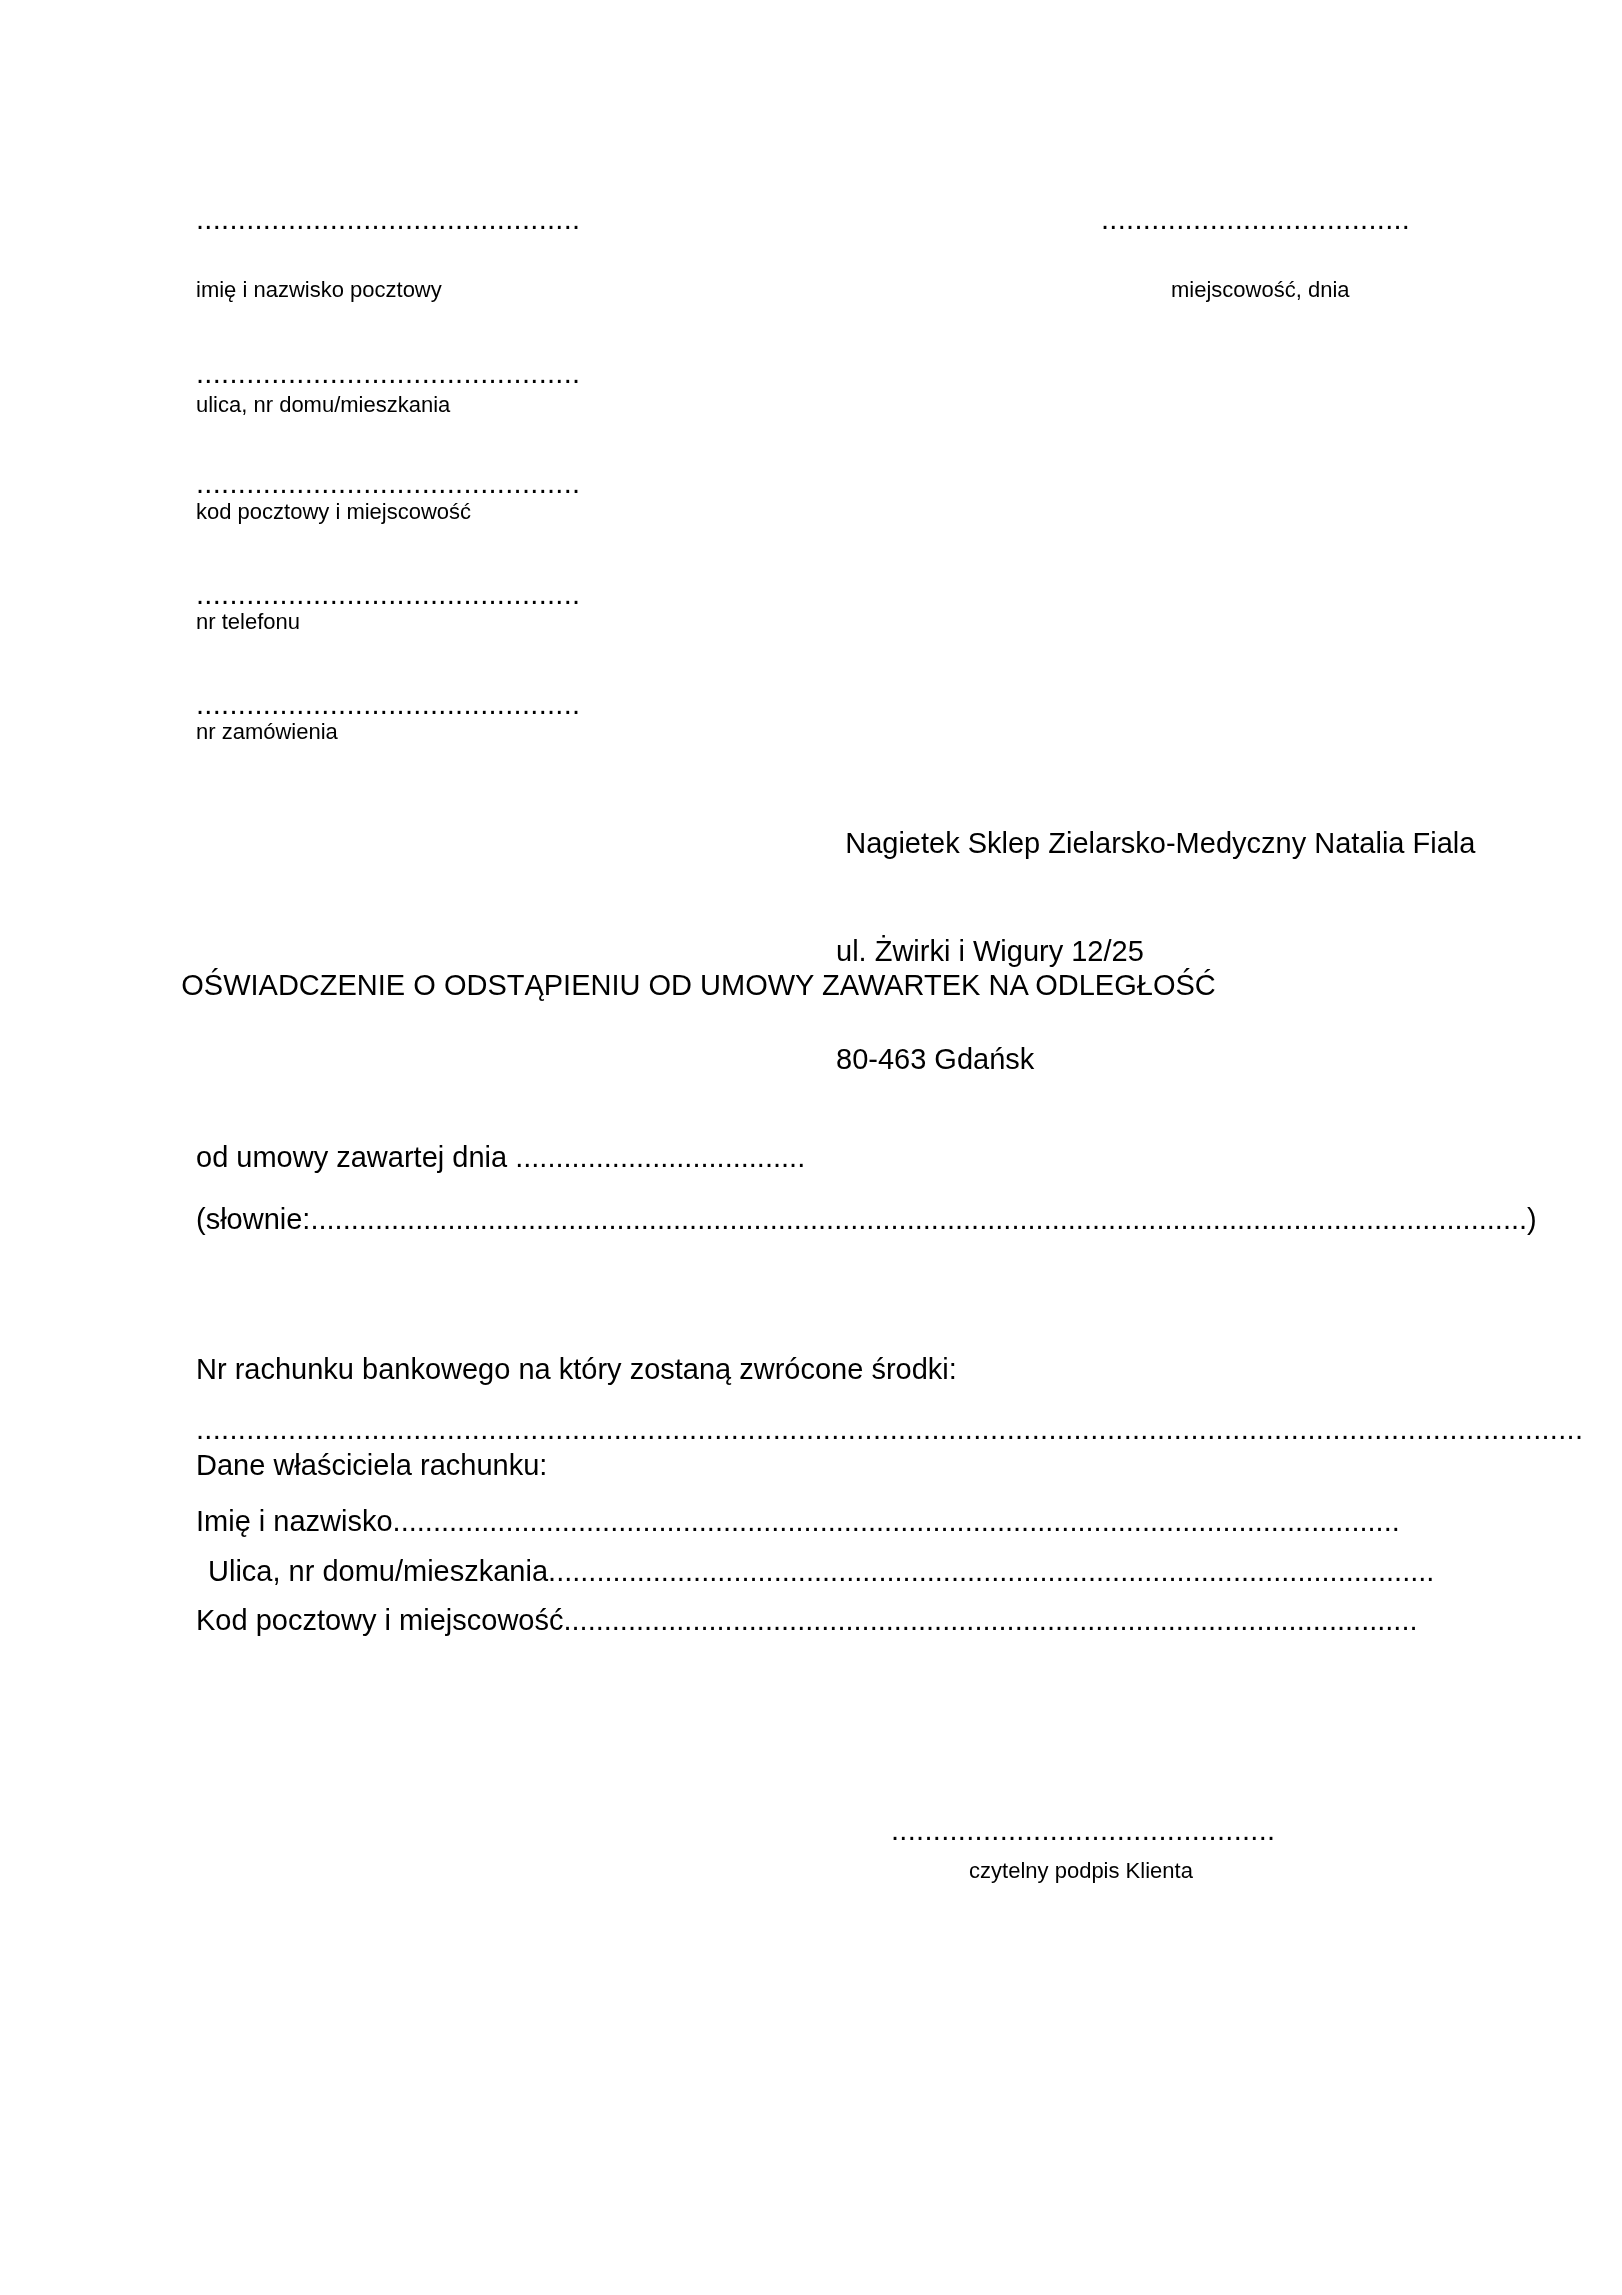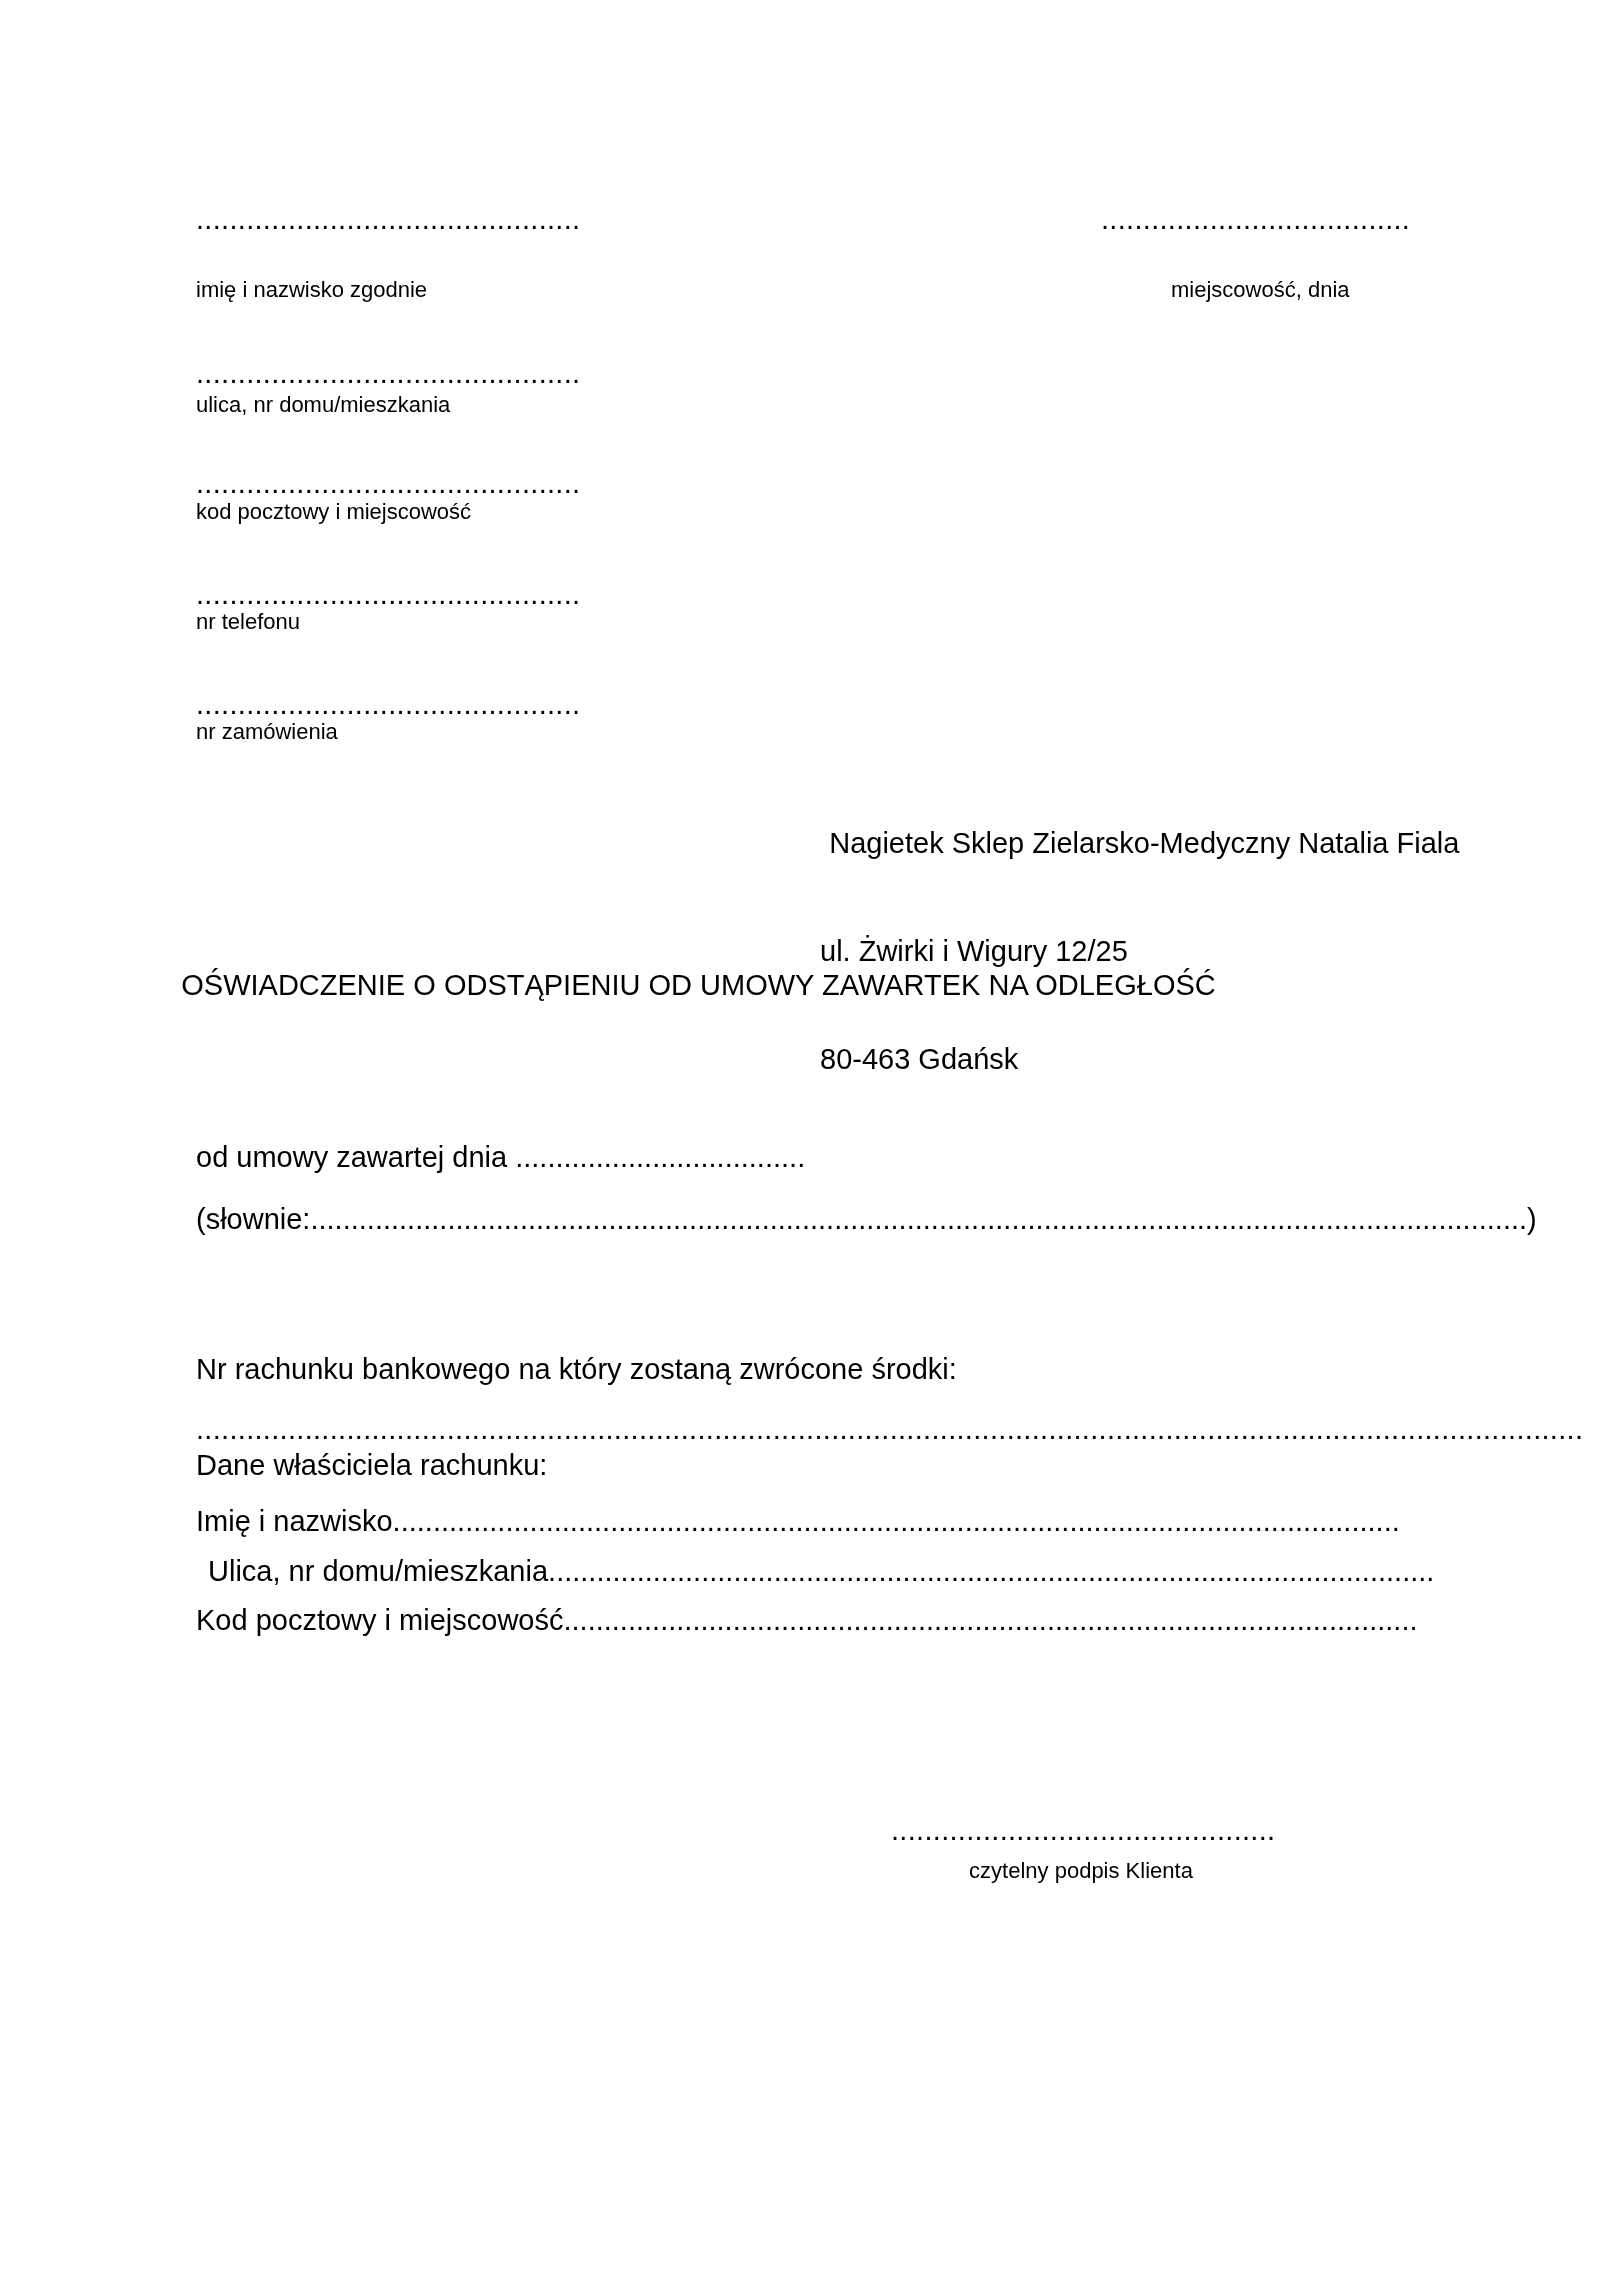--- a/index.html
+++ b/index.html
@@ -23,35 +23,35 @@
   .body-text  { font-size: 29px; line-height: 33px; }
   .small-text { font-size: 22px; line-height: 26px; }
   .dots-line  { font-size: 29px; line-height: 33px; letter-spacing: 0.3px; }
   .title {
     left: 0;
     width: 1397px;
     text-align: center;
     font-size: 29px;
     line-height: 34px;
   }
-  .seller-block { line-height: 36px; }
+  .seller-block { line-height: 36px; margin-left: 16px; }
   .seller-name  { padding-left: 9.2px; }
   .para-2line   { line-height: 41px; }
   .sig-label {
     width: 380px;
     text-align: center;
   }
 </style>
 </head>
 <body>
 
 <div class="page">
 
   <div class="abs dots-line" style="left:196px; top:203px;">..............................................</div>
-  <div class="abs small-text" style="left:196px; top:277px;">imię i nazwisko zgodnie</div>
+  <div class="abs small-text" style="left:196px; top:277px;">imię i nazwisko pocztowy</div>
 
   <div class="abs dots-line" style="left:196px; top:357px;">..............................................</div>
   <div class="abs small-text" style="left:196px; top:392px;">ulica, nr domu/mieszkania</div>
 
   <div class="abs dots-line" style="left:196px; top:467px;">..............................................</div>
   <div class="abs small-text" style="left:196px; top:499px;">kod pocztowy i miejscowość</div>
 
   <div class="abs dots-line" style="left:196px; top:578px;">..............................................</div>
   <div class="abs small-text" style="left:196px; top:609px;">nr telefonu</div>
 

